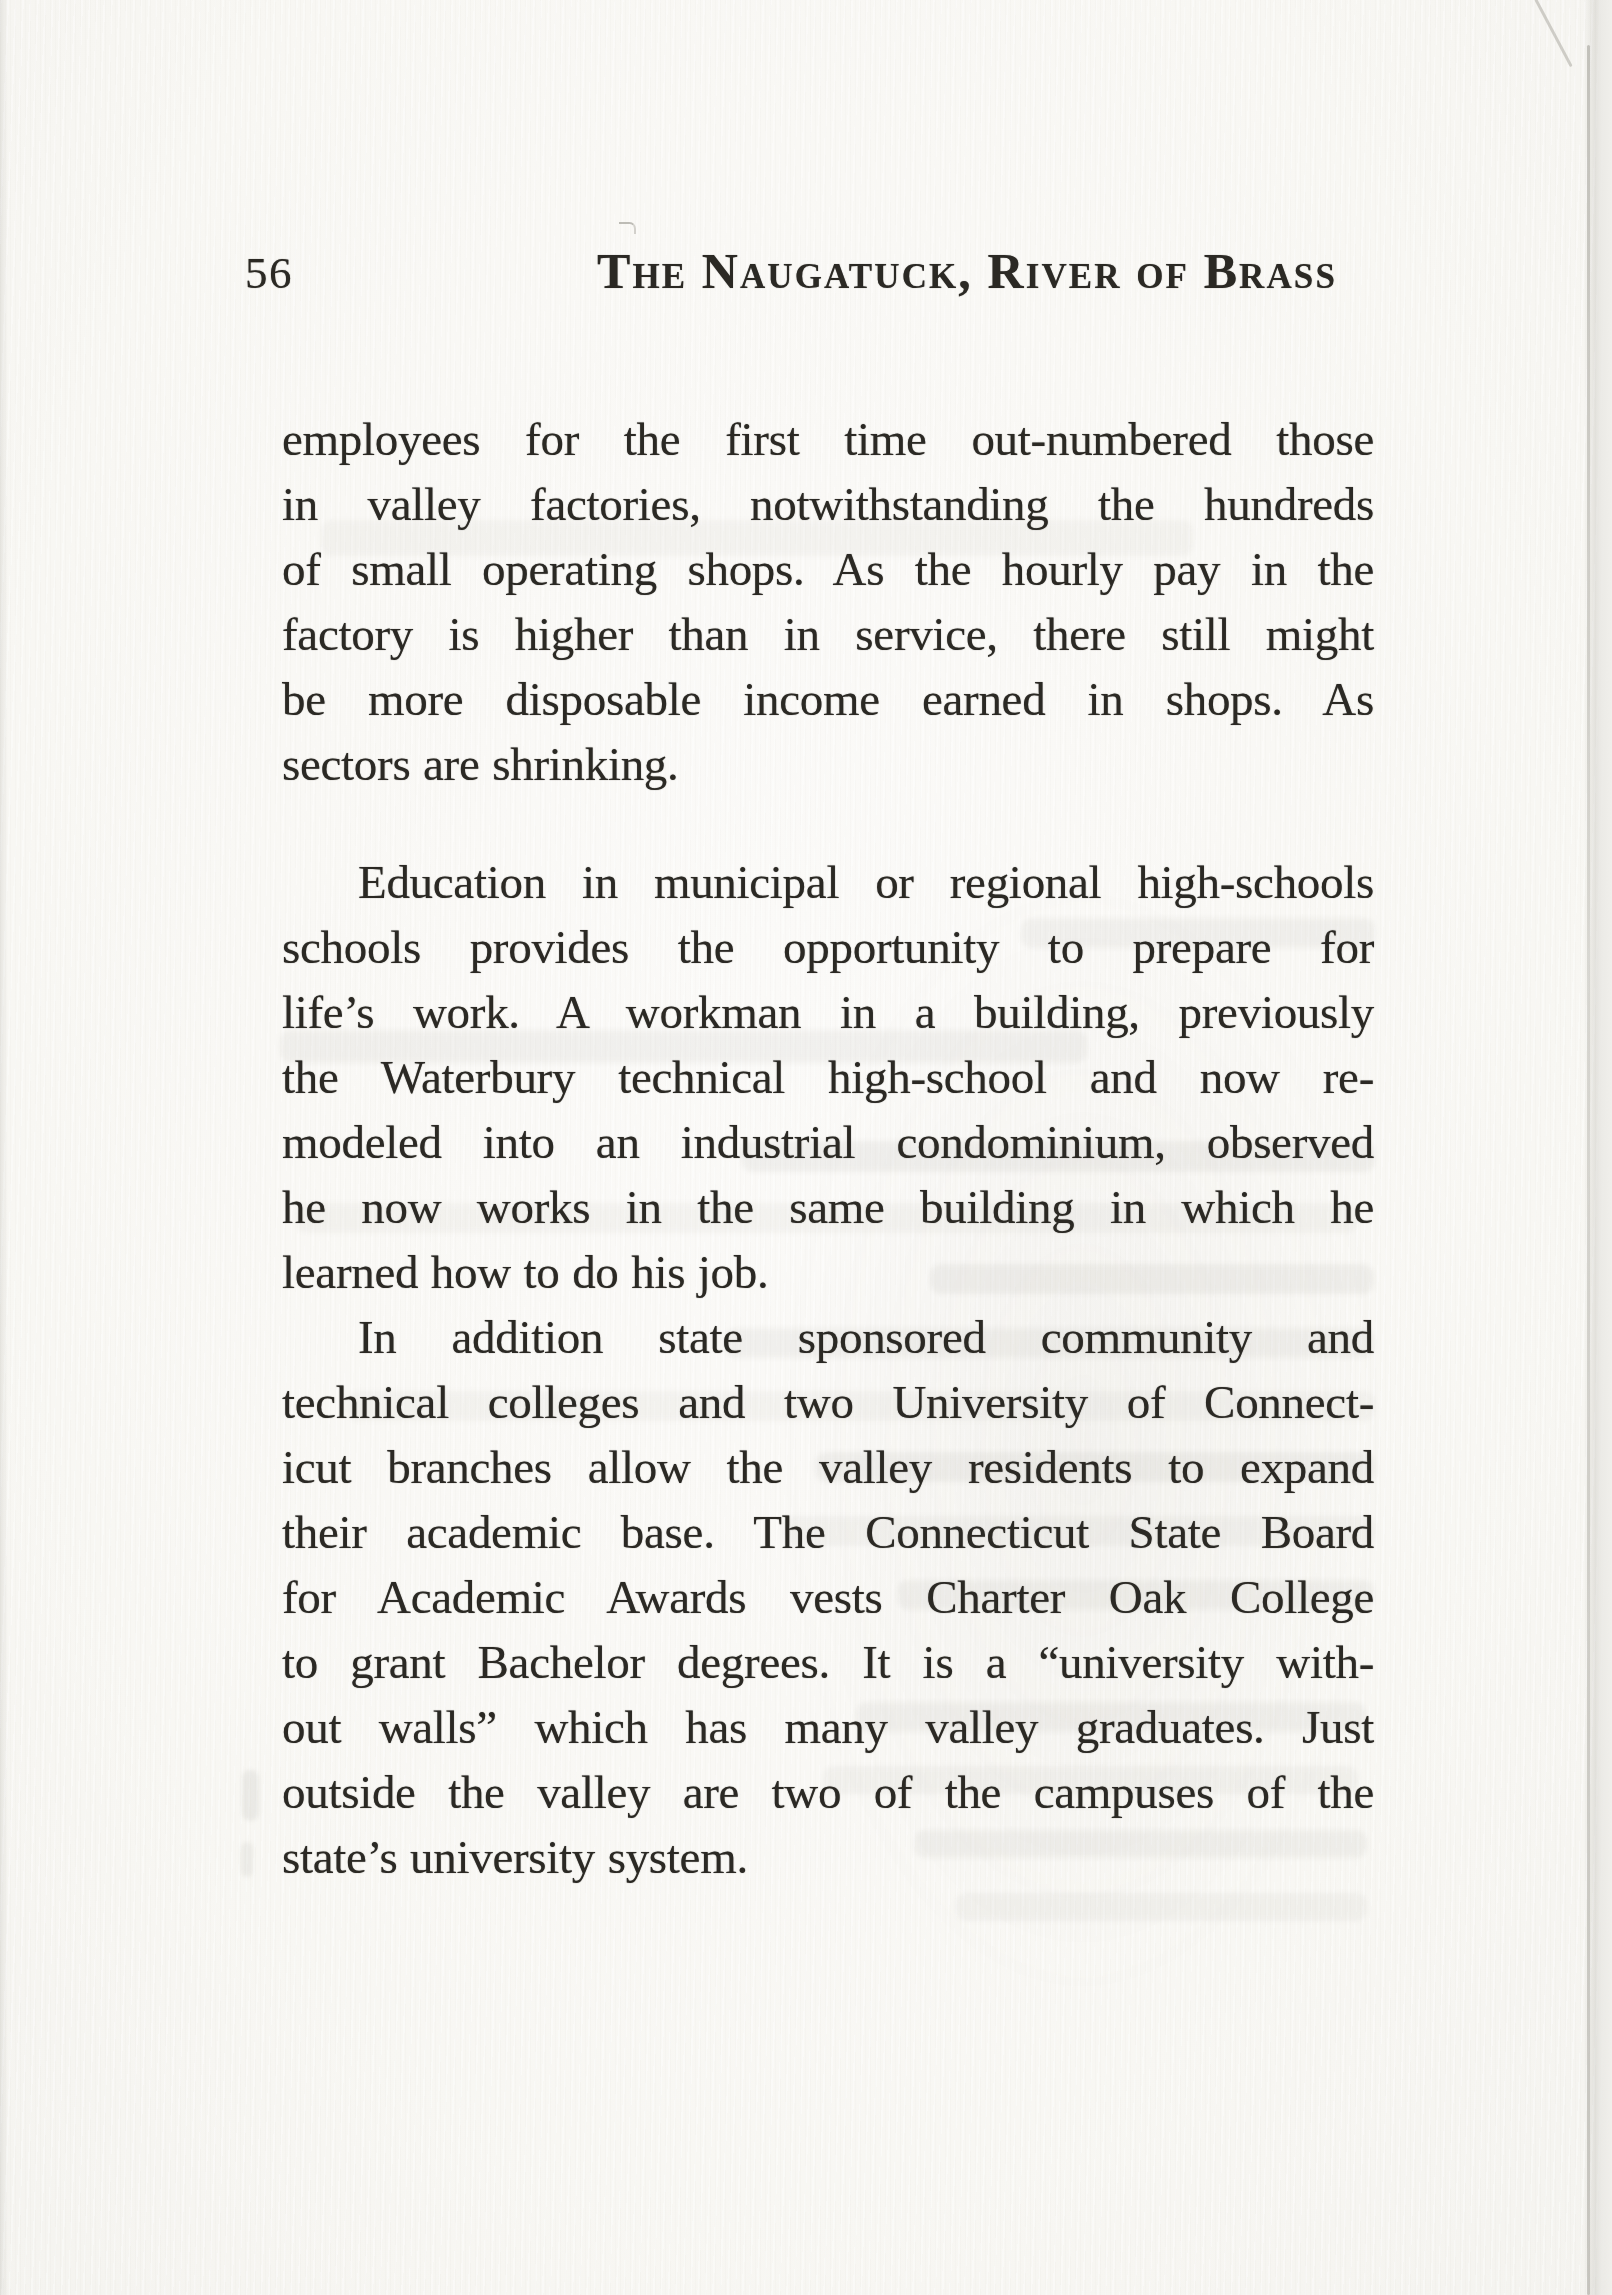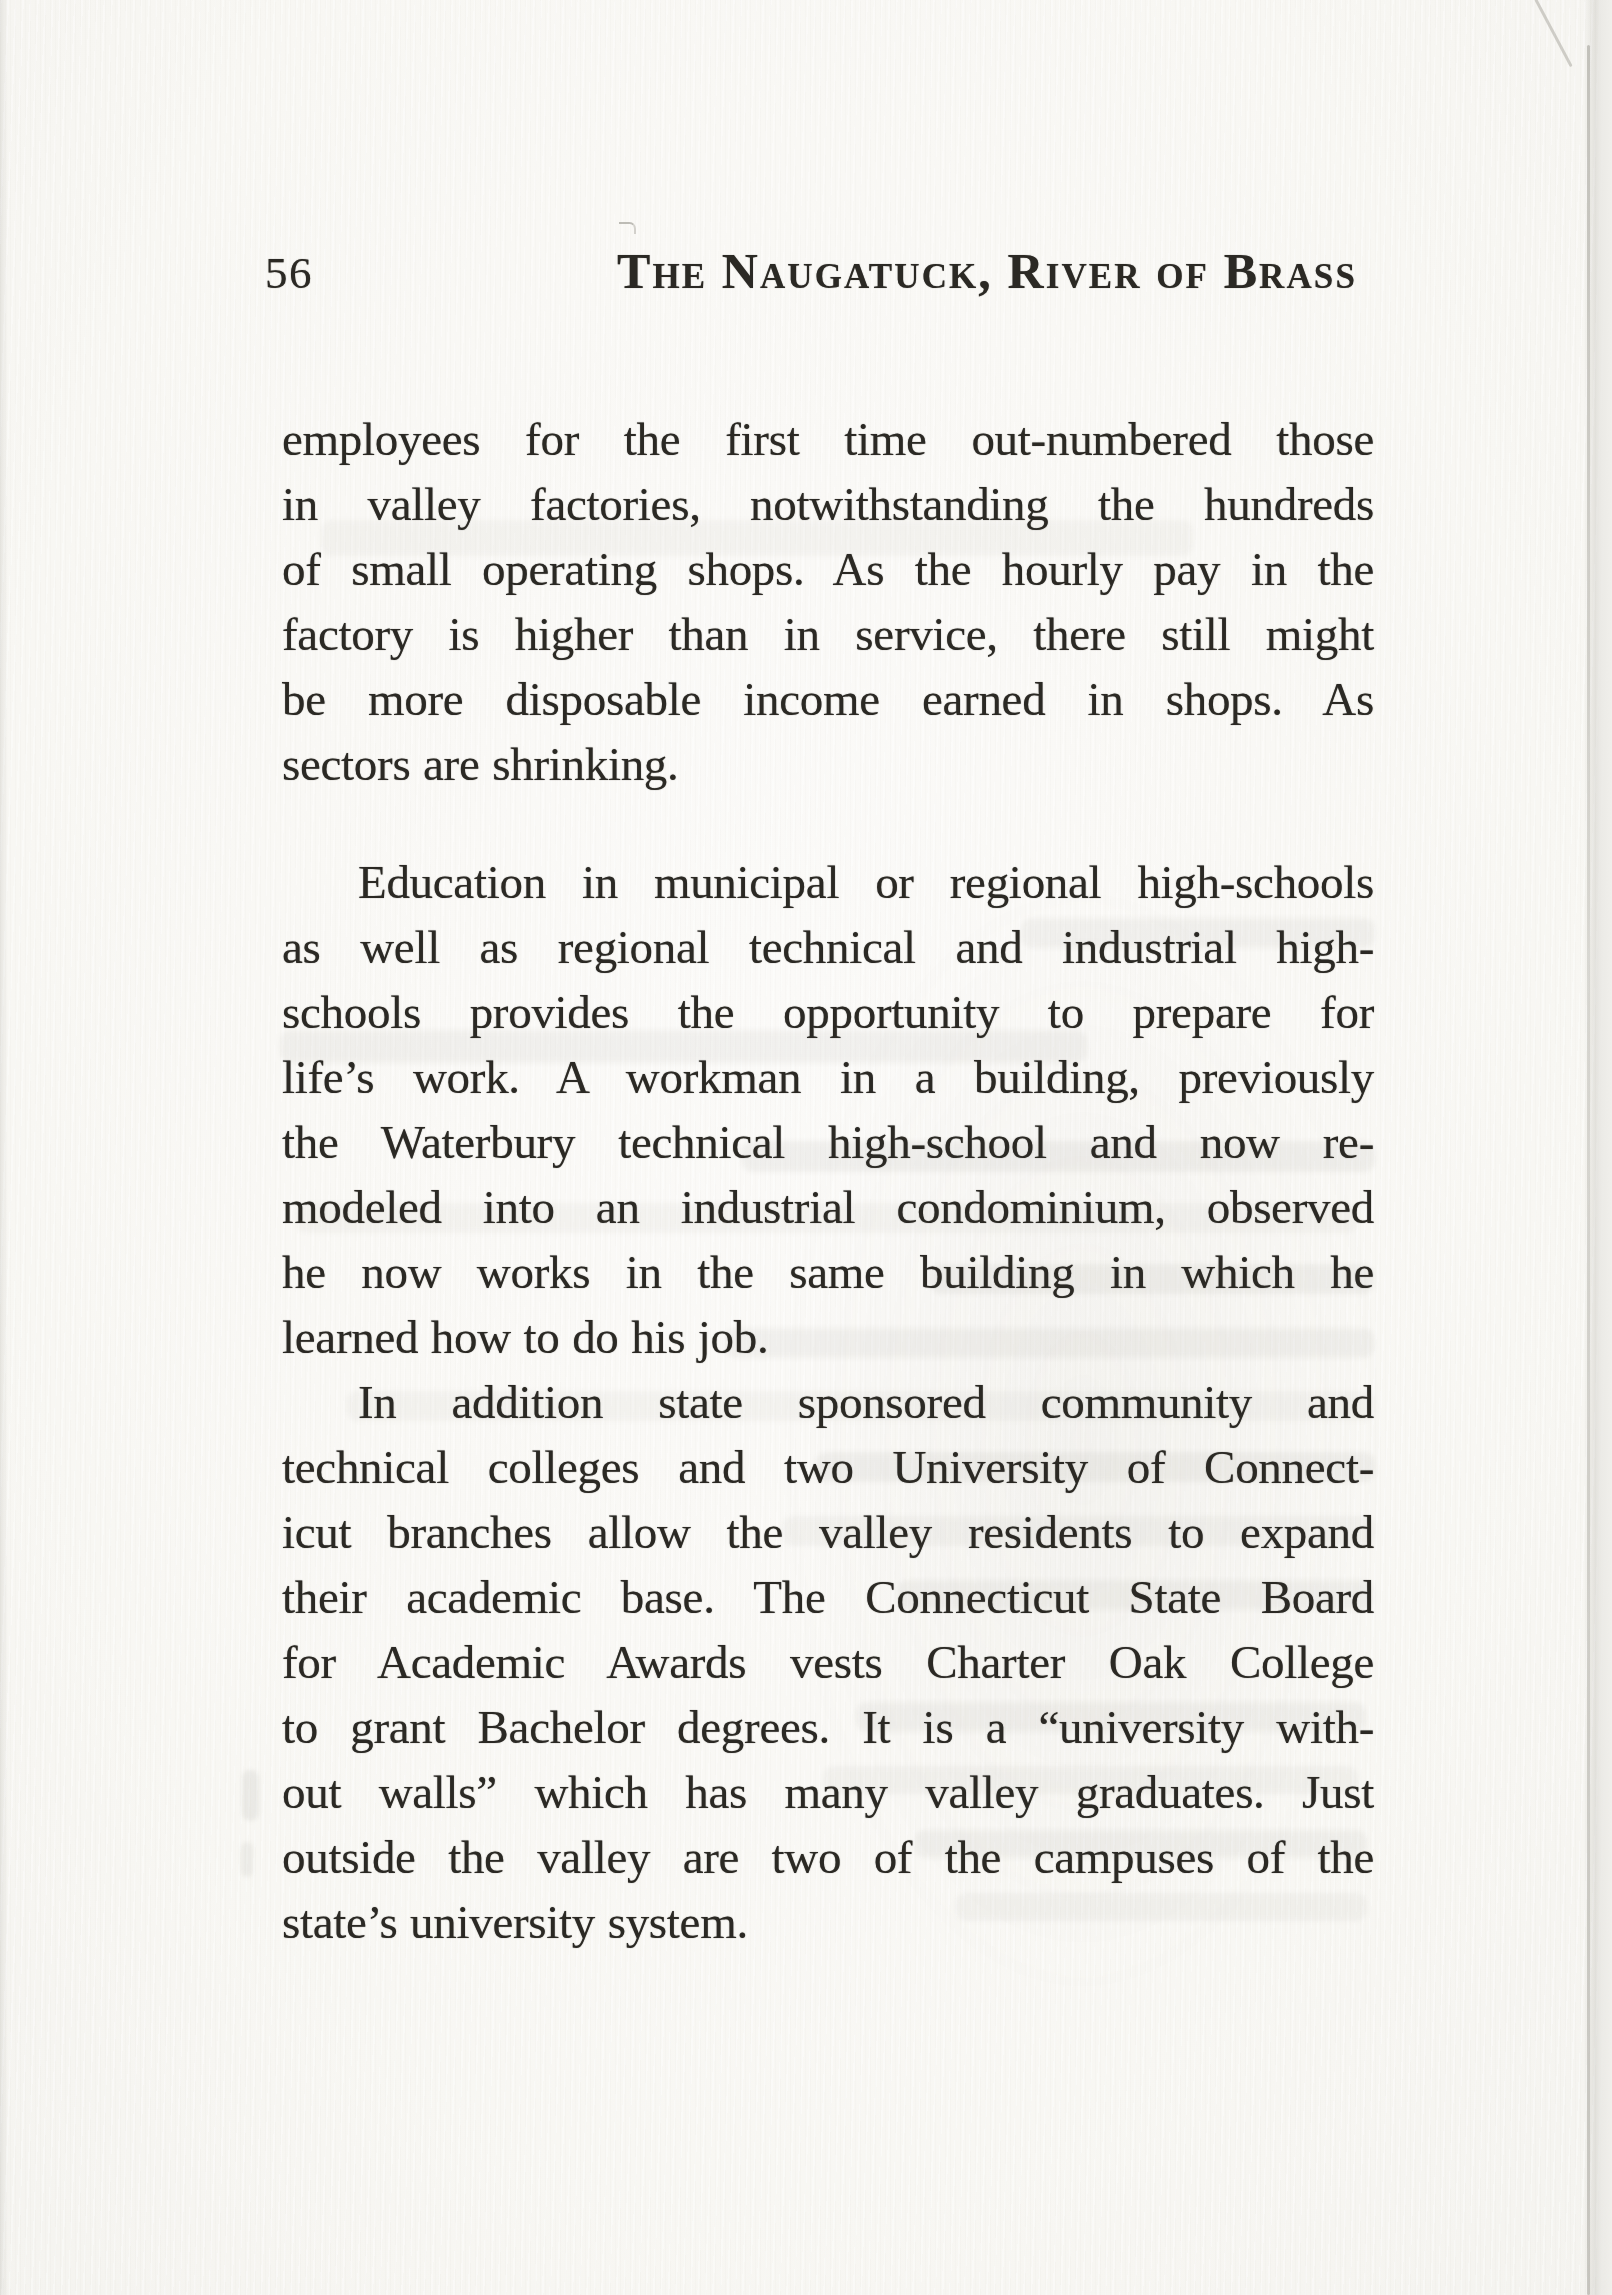--- a/index.html
+++ b/index.html
@@ -14,21 +14,21 @@
       repeating-linear-gradient(90deg, rgba(120,115,105,0.022) 0px, rgba(120,115,105,0.022) 0.8px, rgba(0,0,0,0) 0.8px, rgba(0,0,0,0) 5px),
       repeating-linear-gradient(92deg, rgba(255,255,255,0.35) 0px, rgba(255,255,255,0.35) 1.6px, rgba(0,0,0,0) 1.6px, rgba(0,0,0,0) 7.4px),
       radial-gradient(ellipse at 48% 42%, #fbfaf8 0%, #f8f7f3 65%, #f4f3ef 100%);
     font-family: "Liberation Serif", serif;
     color: #2b2924;
   }
 
   
   .running-header {
     position: absolute;
-    left: 265px; top: 244px;
+    left: 245px; top: 244px;
     width: 1092px; height: 54px;
     display: flex;
     justify-content: space-between;
     align-items: baseline;
   }
   .page-number {
     font-size: 45px;
     line-height: 54px;
     letter-spacing: 1.6px;
     text-shadow: 0 0 1px rgba(43,41,36,0.65);
@@ -154,21 +154,20 @@
       <div class="line">employees for the first time out-numbered those</div>
       <div class="line">in valley factories, notwithstanding the hundreds</div>
       <div class="line">of small operating shops. As the hourly pay in the</div>
       <div class="line">factory is higher than in service, there still might</div>
       <div class="line">be more disposable income earned in shops. As</div>
       <div class="line last">sectors are shrinking.</div>
     </div>
 
     <div class="para gap-before">
       <div class="line indent">Education in municipal or regional high-schools</div>
-      <div class="line">as well as regional technical and industrial high-</div>
       <div class="line">schools provides the opportunity to prepare for</div>
       <div class="line">life’s work. A workman in a building, previously</div>
       <div class="line">the Waterbury technical high-school and now re-</div>
       <div class="line">modeled into an industrial condominium, observed</div>
       <div class="line">he now works in the same building in which he</div>
       <div class="line last">learned how to do his job.</div>
     </div>
 
     <div class="para">
       <div class="line indent">In addition state sponsored community and</div>

